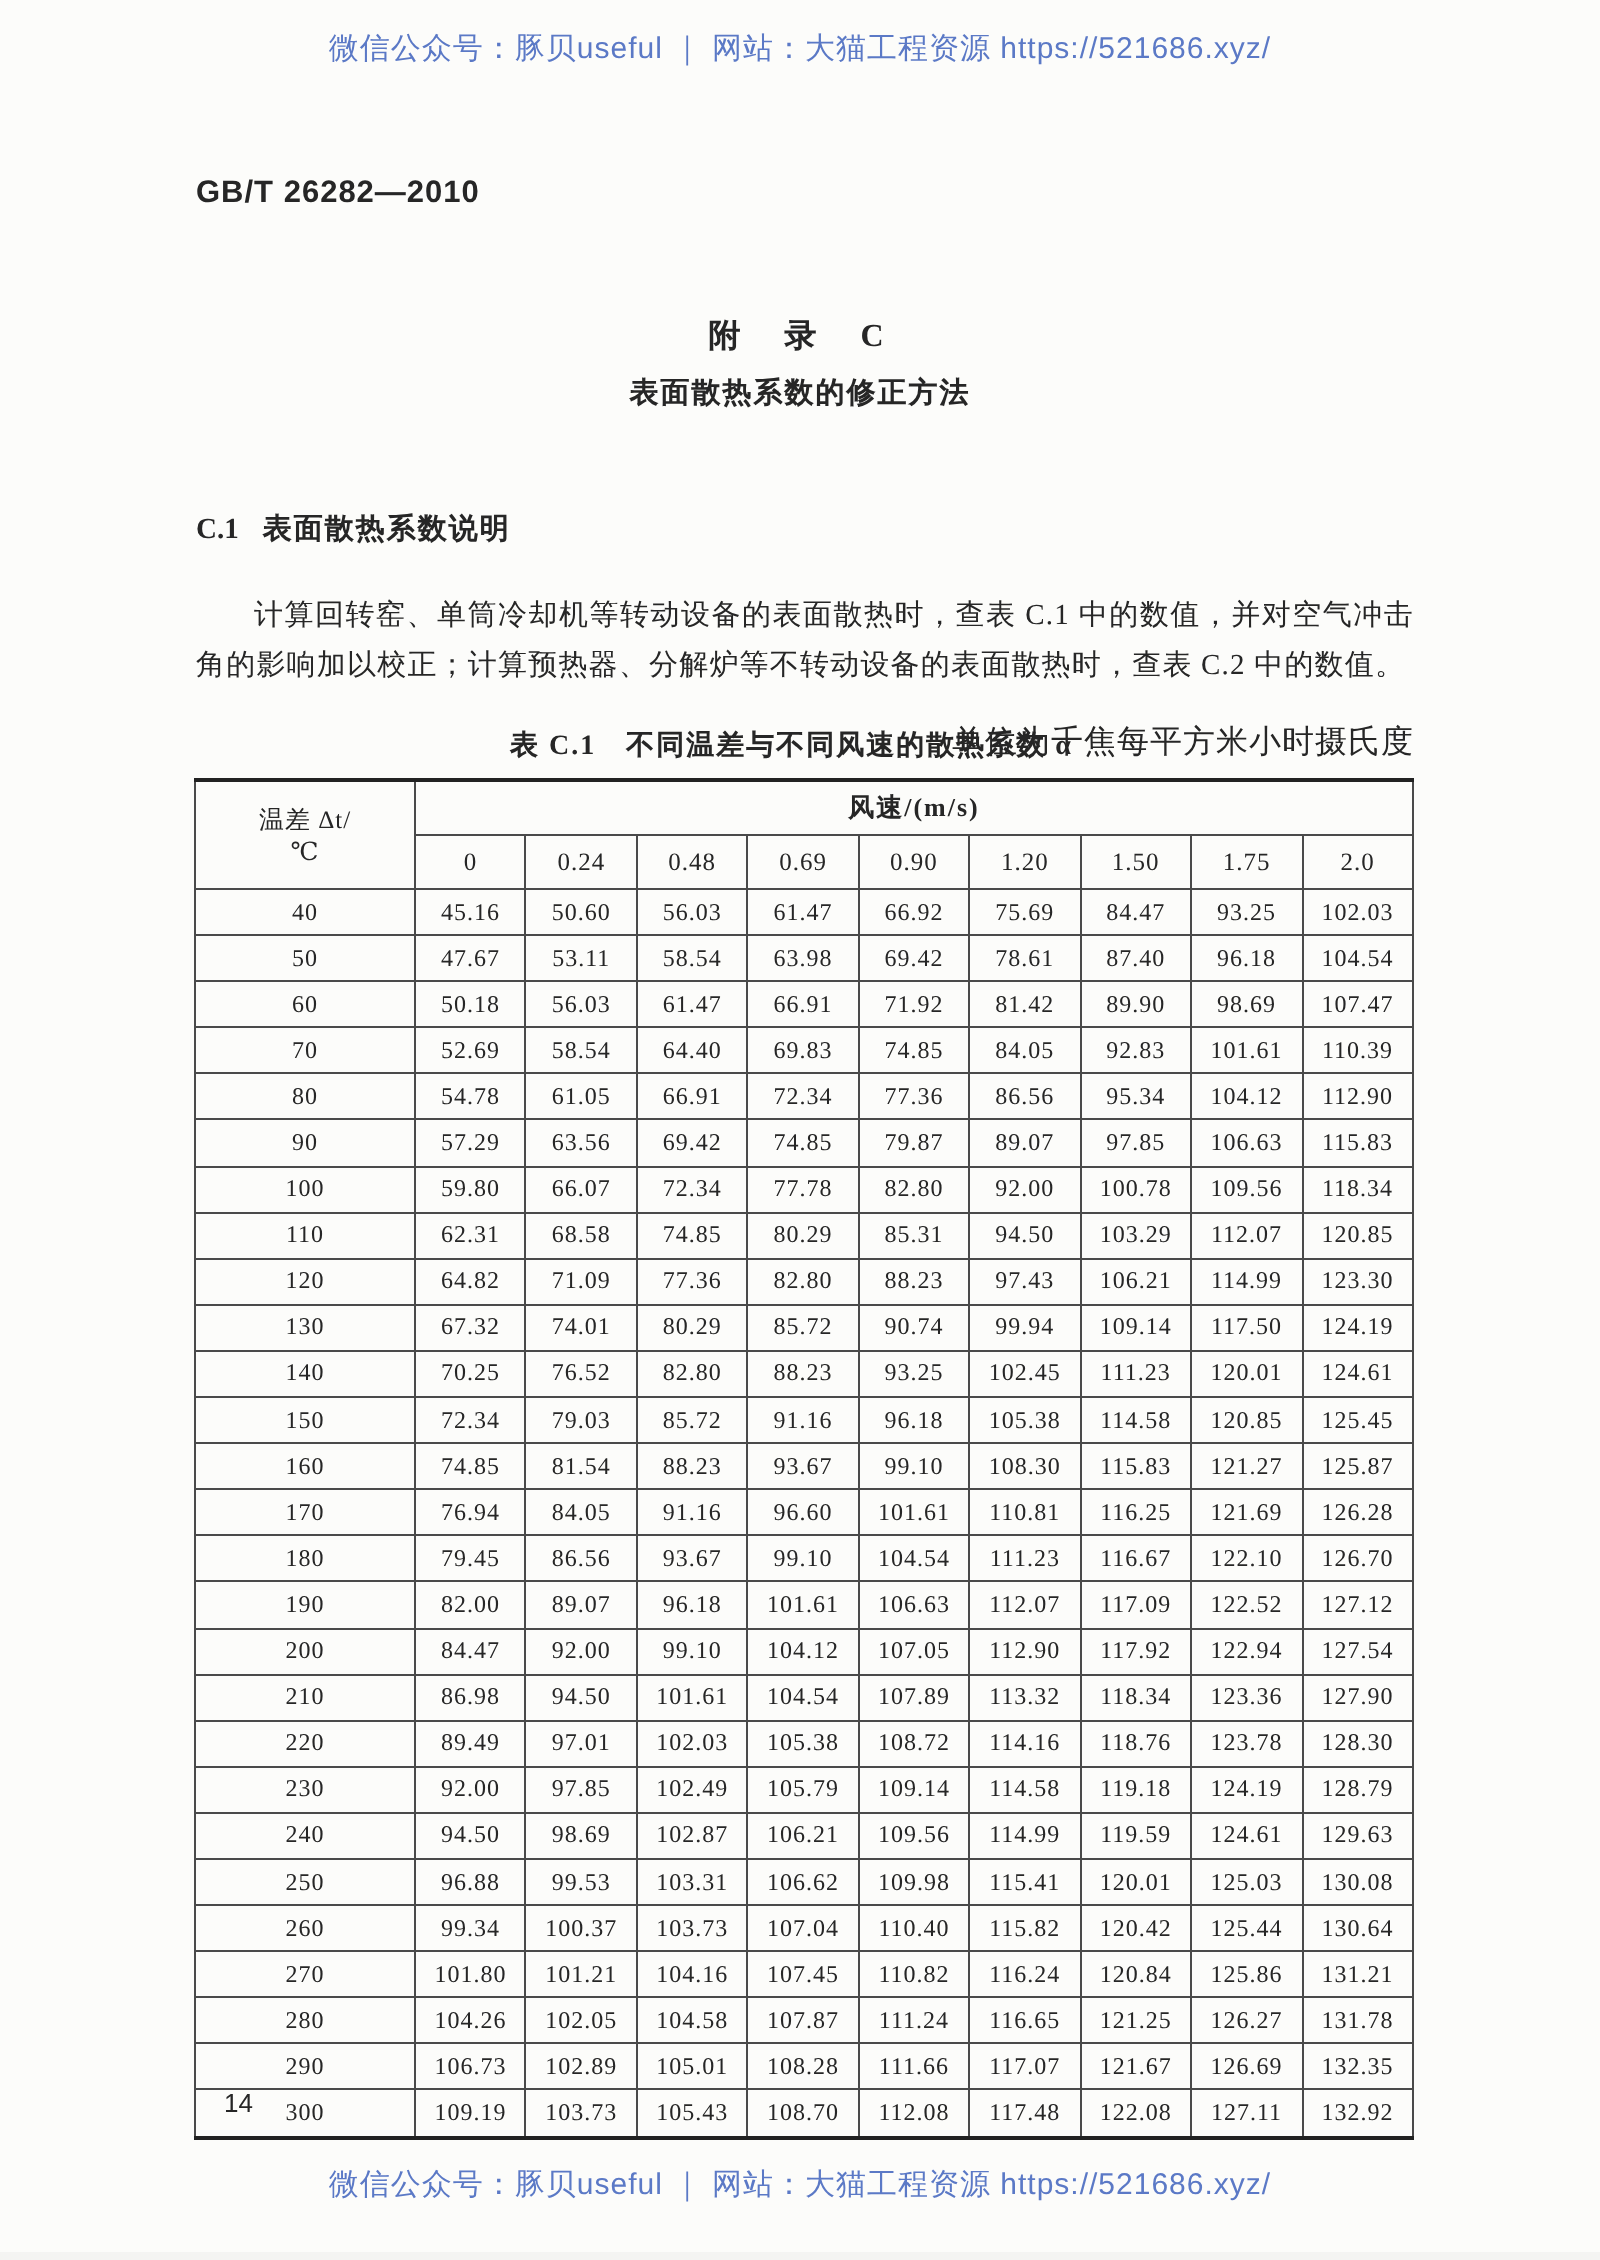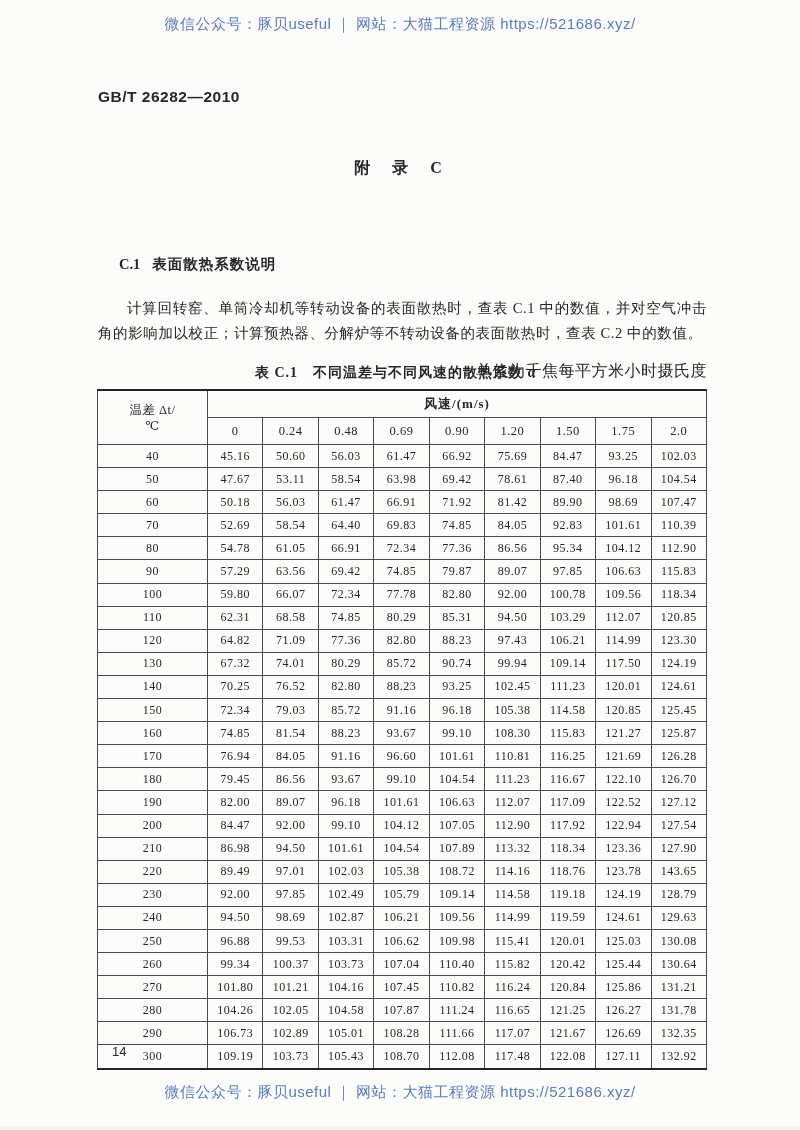--- a/index.html
+++ b/index.html
@@ -26,21 +26,21 @@
     font-family:"Liberation Sans","DejaVu Sans",sans-serif;
   }
   .title-block{position:absolute;top:158px;left:0;width:100%;text-align:center;}
   .title-line1{font-size:16px;font-weight:bold;word-spacing:10px;letter-spacing:4px;}
   .title-line2{font-size:14.5px;font-weight:bold;margin-top:10px;}
   .title-line3{font-size:14.5px;font-weight:bold;margin-top:8px;letter-spacing:1px;}
   .section-head{
     position:absolute;top:255px;left:98px;
     font-size:14.5px;font-weight:bold;letter-spacing:1px;
   }
-  .section-head .sec-no{margin-right:12px;letter-spacing:0;margin-left:21px;}
+  .section-head .sec-no{margin-right:12px;letter-spacing:0;}
   .para{
     position:absolute;top:296px;left:98px;width:609px;
     font-size:14.5px;line-height:25px;
     text-align:justify;text-indent:2em;letter-spacing:.6px;
   }
   .caption-row{position:absolute;top:358px;left:97px;width:610px;height:24px;}
   .table-caption{
     position:absolute;left:158px;bottom:0;
     font-size:14px;font-weight:bold;letter-spacing:1px;
   }
@@ -75,20 +75,21 @@
 <body>
 
 <div class="page">
 
   <div class="watermark wm-top" style="color: rgb(91, 121, 198);">微信公众号：豚贝useful ｜ 网站：大猫工程资源 https://521686.xyz/</div>
 
   <div class="doc-num">GB/T 26282—2010</div>
 
   <div class="title-block">
     <div class="title-line1">附 录 C</div>
+    <div class="title-line3">表面散热系数的修正方法</div>
   </div>
 
   <div class="section-head">
     <span class="sec-no">C.1</span><span>表面散热系数说明</span>
   </div>
 
   <div class="para">计算回转窑、单筒冷却机等转动设备的表面散热时，查表 C.1 中的数值，并对空气冲击角的影响加以校正；计算预热器、分解炉等不转动设备的表面散热时，查表 C.2 中的数值。</div>
 
   <div class="caption-row">
     <span class="table-caption">表 C.1　不同温差与不同风速的散热系数 α</span>
@@ -349,21 +350,21 @@
           <tr>
             <td>220</td>
             <td>89.49</td>
             <td>97.01</td>
             <td>102.03</td>
             <td>105.38</td>
             <td>108.72</td>
             <td>114.16</td>
             <td>118.76</td>
             <td>123.78</td>
-            <td>143.65</td>
+            <td>128.30</td>
           </tr>
           <tr>
             <td>230</td>
             <td>92.00</td>
             <td>97.85</td>
             <td>102.49</td>
             <td>105.79</td>
             <td>109.14</td>
             <td>114.58</td>
             <td>119.18</td>

